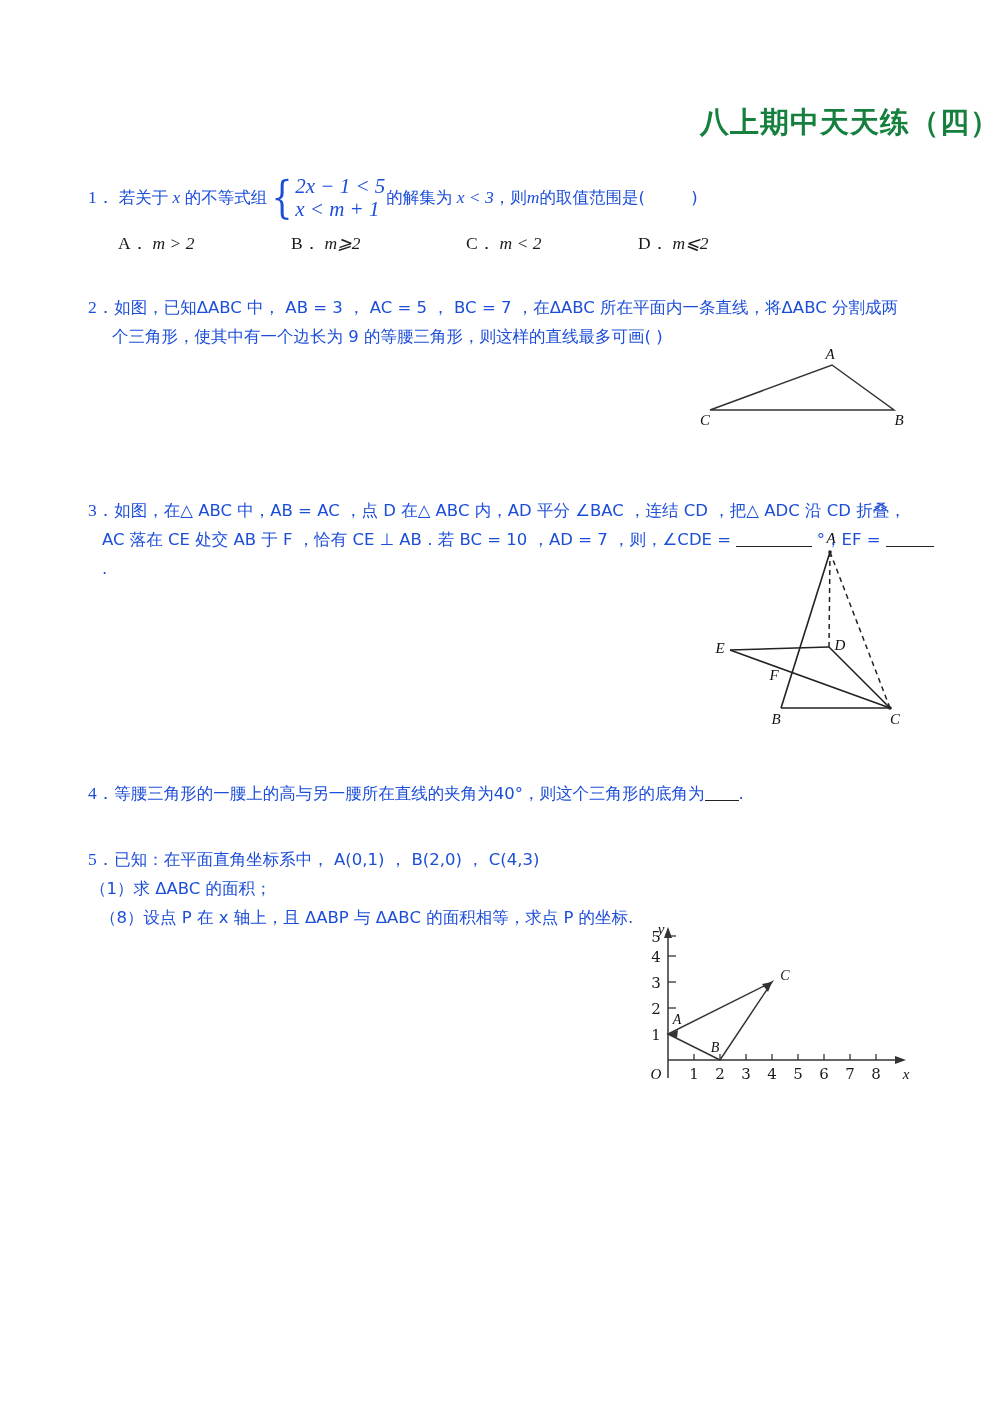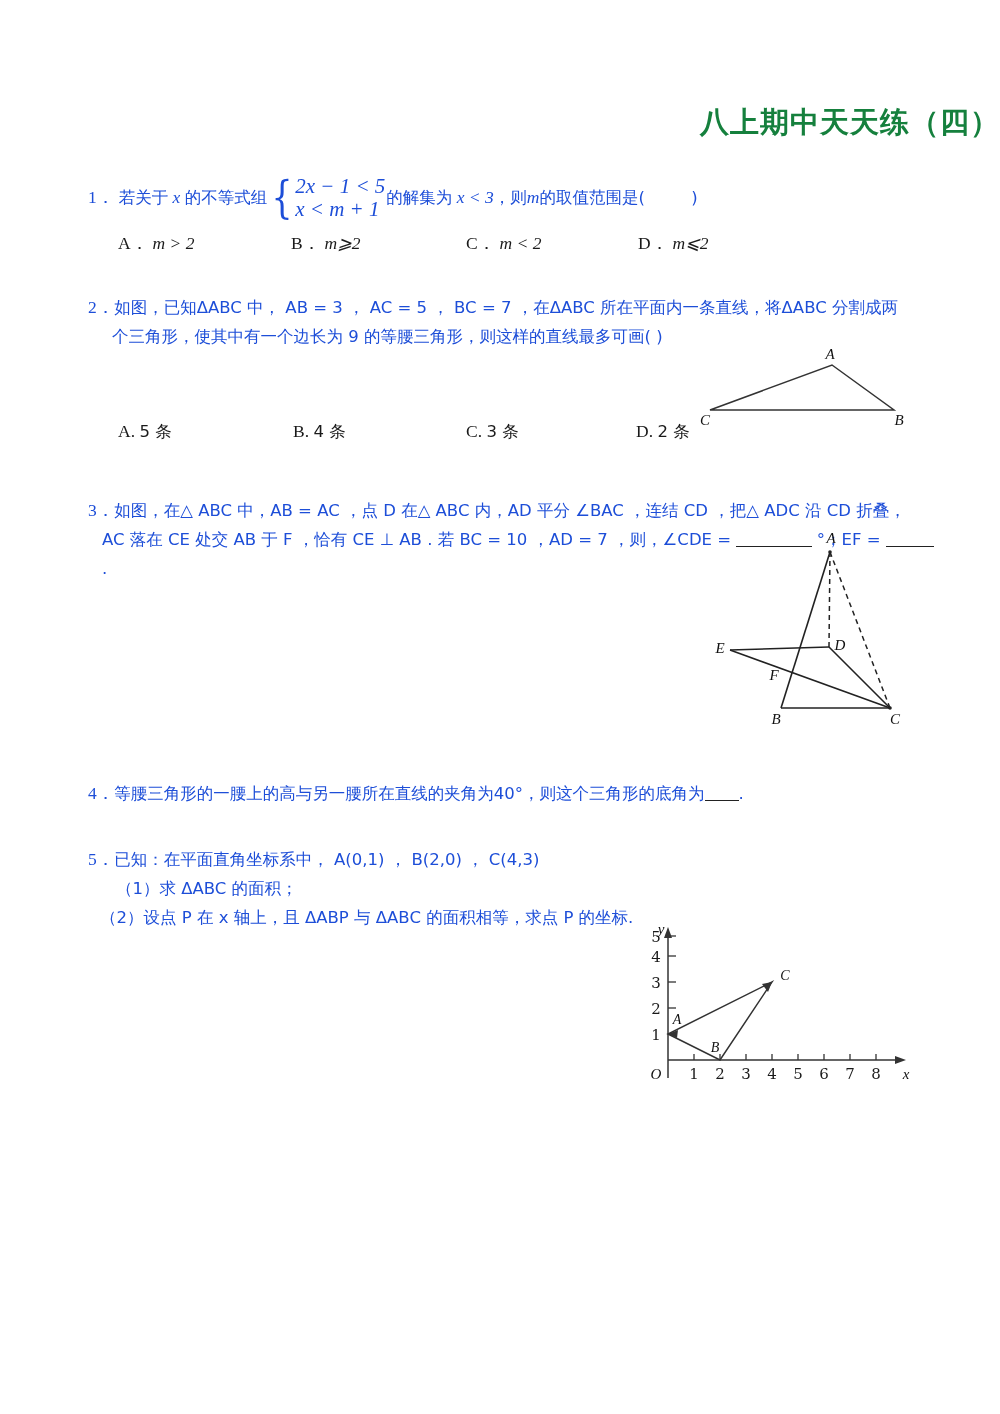--- a/index.html
+++ b/index.html
@@ -171,38 +171,20 @@
 
   <div class="fig" style="top:348px; left:700px;">
     <svg width="215" height="80" viewBox="0 0 215 80">
       <polygon points="132,17 194,62 10,62" fill="none" stroke="#333" stroke-width="1.5"></polygon>
       <text class="lbl" x="130" y="11" text-anchor="middle">A</text>
       <text class="lbl" x="199" y="77" text-anchor="middle">B</text>
       <text class="lbl" x="5" y="77" text-anchor="middle">C</text>
     </svg>
   </div>
 
-  <div class="opts" style="top:421px; left:118px; width:700px; height:26px;">
-    <span class="opt" style="left:0px;">
-      <span>A.</span>
-      <span class="cjk">5 条</span>
-    </span>
-    <span class="opt" style="left:175px;">
-      <span>B.</span>
-      <span class="cjk">4 条</span>
-    </span>
-    <span class="opt" style="left:348px;">
-      <span>C.</span>
-      <span class="cjk">3 条</span>
-    </span>
-    <span class="opt" style="left:518px;">
-      <span>D.</span>
-      <span class="cjk">2 条</span>
-    </span>
-  </div>
 
   <div class="q" style="top:488px; left:88px; width:850px;margin-top:8px;">
     <span class="q-num">3．</span><span class="cjk">如图，在△ ABC 中，AB = AC ，点 D 在△ ABC 内，AD 平分 ∠BAC ，连结 CD ，把△ ADC 沿 CD 折叠，</span>
     <span class="line2" style="margin-left:14px;">
       <span class="cjk">AC 落在 CE 处交 AB 于 F ，恰有 CE ⊥ AB . 若 BC = 10 ，AD = 7 ，则，∠CDE = </span><span class="blank" style="width:76px;"></span>
       <span class="cjk">°；EF = </span><span class="blank" style="width:48px;"></span>
       <span class="cjk">.</span>
     </span>
   </div>
 
@@ -229,22 +211,22 @@
       <text class="lbl" x="183" y="196" text-anchor="middle">C</text>
     </svg>
   </div>
 
   <div class="q" style="top:779px; left:88px; width:850px;">
     <span class="q-num">4．</span><span class="cjk">等腰三角形的一腰上的高与另一腰所在直线的夹角为40°，则这个三角形的底角为</span><span class="blank" style="width:34px;"></span><span class="cjk">.</span>
   </div>
 
   <div class="q" style="top:845px; left:88px; width:850px;">
     <span class="q-num">5．</span><span class="cjk">已知：在平面直角坐标系中， A(0,1) ， B(2,0) ， C(4,3)</span>
-    <span class="line2 cjk" style="margin-left:28px;">（1）求 ΔABC 的面积；</span>
-    <span class="line2 cjk" style="margin-left:12px;">（2）设点 P 在 x 轴上，且 ΔABP 与 ΔABC 的面积相等，求点 P 的坐标.</span>
+    <span class="line2 cjk" style="margin-left:2px;">（1）求 ΔABC 的面积；</span>
+    <span class="line2 cjk" style="margin-left:12px;">（8）设点 P 在 x 轴上，且 ΔABP 与 ΔABC 的面积相等，求点 P 的坐标.</span>
   </div>
 
   <div class="fig" style="top:918px; left:640px;">
     <svg width="290" height="170" viewBox="0 0 290 170">
 
       <line x1="28" y1="142" x2="255" y2="142" stroke="#333" stroke-width="1.5"></line>
       <polygon points="255,138 266,142 255,146" fill="#333"></polygon>
       <line x1="28" y1="160" x2="28" y2="20" stroke="#333" stroke-width="1.5"></line>
       <polygon points="24,20 28,9 32,20" fill="#333"></polygon>
 

